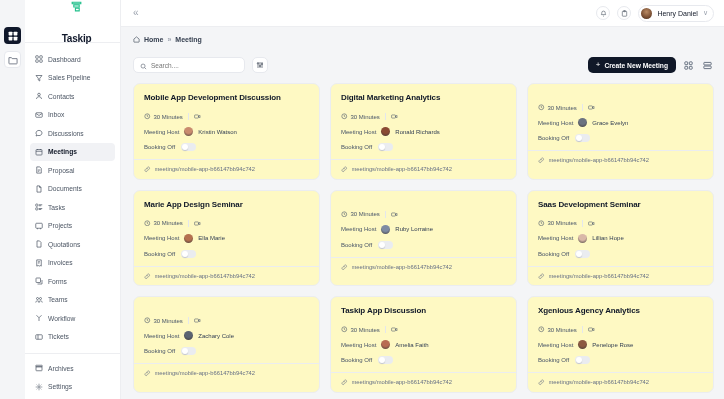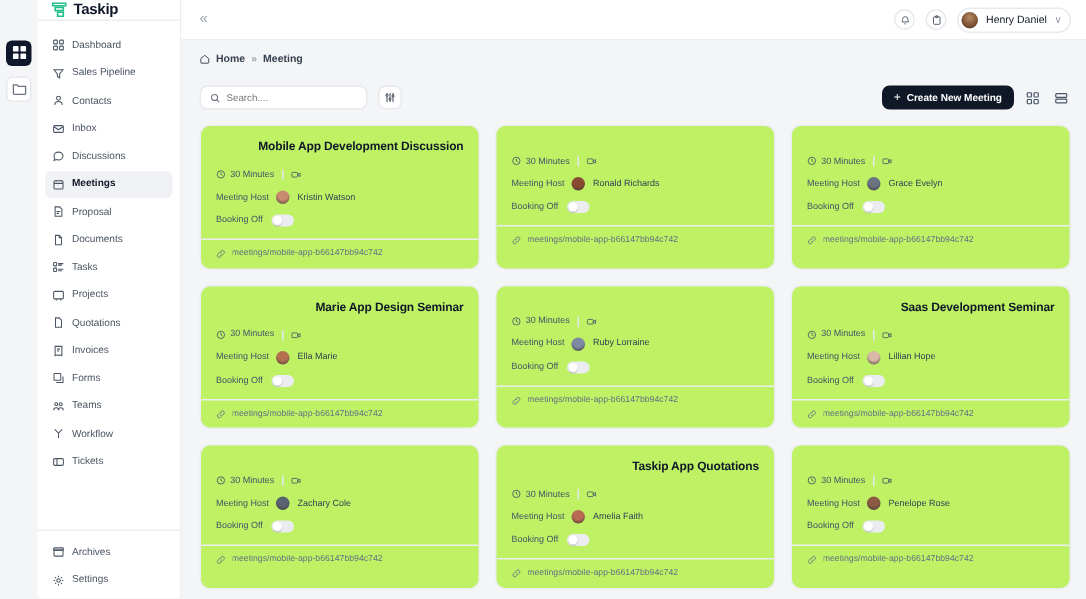--- a/index.html
+++ b/index.html
@@ -29,23 +29,24 @@
 
   
   .sidebar {
     width: 96px; flex: 0 0 96px;
     background: #ffffff;
     border-right: 1px solid #edeef1;
     display: flex; flex-direction: column;
     height: 399px;
   }
   .brand {
-    height: 14px; display: flex; align-items: center; gap: 3px;
+    height: 43px; display: flex; align-items: center; gap: 20px;
     padding-left: 8px;
     border-bottom: 1px solid #edeef1;
+    flex-direction: column;
   }
   .brand-mark { width: 13px; height: 13px; color: #21c08b; }
   .brand-mark svg { width: 13px; height: 13px; display: block; }
   .brand-name { font-size: 10px; font-weight: 700; letter-spacing: -0.2px; color: #0f172a; }
 
   .nav { padding: 7px 5px 0 5px; flex: 1 1 auto; overflow: hidden; }
   .nav-item {
     display: flex; align-items: center; gap: 5px;
     height: 18.5px; padding: 0 5px; border-radius: 4px;
     font-size: 6.7px; color: #4b5563; white-space: nowrap;
@@ -120,23 +121,22 @@
   .view-btn { width: 13px; height: 13px; color: #475467; display: flex; align-items: center; justify-content: center; }
   .view-btn svg { width: 9px; height: 9px; display: block; }
 
   
   .grid {
     margin-top: 10px;
     display: grid; grid-template-columns: repeat(3, 1fr);
     gap: 10px;
   }
   .card {
-    background: #bef264; border: 1px solid #ebedf0; border-radius: 7px;
+    background: #fef9c3; border: 1px solid #ebedf0; border-radius: 7px;
     overflow: hidden;
-    text-align: right;
   }
   .card-body { padding: 9px 10px 8px 10px; }
   .card-title { font-size: 8px; font-weight: 700; color: #101828; letter-spacing: -0.1px; }
   .meta-row { display: flex; align-items: center; gap: 5px; margin-top: 11px; }
   .meta-dur { display: flex; align-items: center; gap: 3px; font-size: 6px; color: #475467; }
   .meta-dur svg { width: 6.5px; height: 6.5px; display: block; color: #475467; }
   .meta-divider { width: 1px; height: 7px; background: #e4e7ec; }
   .meta-cam svg { width: 7px; height: 7px; display: block; color: #475467; }
 
   .host-row { display: flex; align-items: center; gap: 5px; margin-top: 7px; }
@@ -493,20 +493,21 @@
                   <path d="M6.5 9.5a3 3 0 0 0 4.3 0l2-2a3 3 0 0 0-4.3-4.3l-1 1"></path>
                   <path d="M9.5 6.5a3 3 0 0 0-4.3 0l-2 2a3 3 0 0 0 4.3 4.3l1-1"></path>
                 </svg>
               </span>
       <span class="card-link">meetings/mobile-app-b66147bb94c742</span>
     </div>
   </div>
 
   <div class="card">
     <div class="card-body">
+      <div class="card-title">Digital Marketing Analytics</div>
       <div class="meta-row">
         <div class="meta-dur">
           <span>
                     <svg viewBox="0 0 16 16" fill="none" stroke="currentColor" stroke-width="1.4">
                       <circle cx="8" cy="8" r="6"></circle>
                       <path d="M8 4.5V8l2.5 1.6"></path>
                     </svg>
                   </span>
           <span class="dur-text">30 Minutes</span>
         </div>
@@ -741,21 +742,21 @@
                   <path d="M6.5 9.5a3 3 0 0 0 4.3 0l2-2a3 3 0 0 0-4.3-4.3l-1 1"></path>
                   <path d="M9.5 6.5a3 3 0 0 0-4.3 0l-2 2a3 3 0 0 0 4.3 4.3l1-1"></path>
                 </svg>
               </span>
       <span class="card-link">meetings/mobile-app-b66147bb94c742</span>
     </div>
   </div>
 
   <div class="card">
     <div class="card-body">
-      <div class="card-title">Taskip App Quotations</div>
+      <div class="card-title">Taskip App Discussion</div>
       <div class="meta-row">
         <div class="meta-dur">
           <span>
                     <svg viewBox="0 0 16 16" fill="none" stroke="currentColor" stroke-width="1.4">
                       <circle cx="8" cy="8" r="6"></circle>
                       <path d="M8 4.5V8l2.5 1.6"></path>
                     </svg>
                   </span>
           <span class="dur-text">30 Minutes</span>
         </div>
@@ -783,20 +784,21 @@
                   <path d="M6.5 9.5a3 3 0 0 0 4.3 0l2-2a3 3 0 0 0-4.3-4.3l-1 1"></path>
                   <path d="M9.5 6.5a3 3 0 0 0-4.3 0l-2 2a3 3 0 0 0 4.3 4.3l1-1"></path>
                 </svg>
               </span>
       <span class="card-link">meetings/mobile-app-b66147bb94c742</span>
     </div>
   </div>
 
   <div class="card">
     <div class="card-body">
+      <div class="card-title">Xgenious Agency Analytics</div>
       <div class="meta-row">
         <div class="meta-dur">
           <span>
                     <svg viewBox="0 0 16 16" fill="none" stroke="currentColor" stroke-width="1.4">
                       <circle cx="8" cy="8" r="6"></circle>
                       <path d="M8 4.5V8l2.5 1.6"></path>
                     </svg>
                   </span>
           <span class="dur-text">30 Minutes</span>
         </div>

